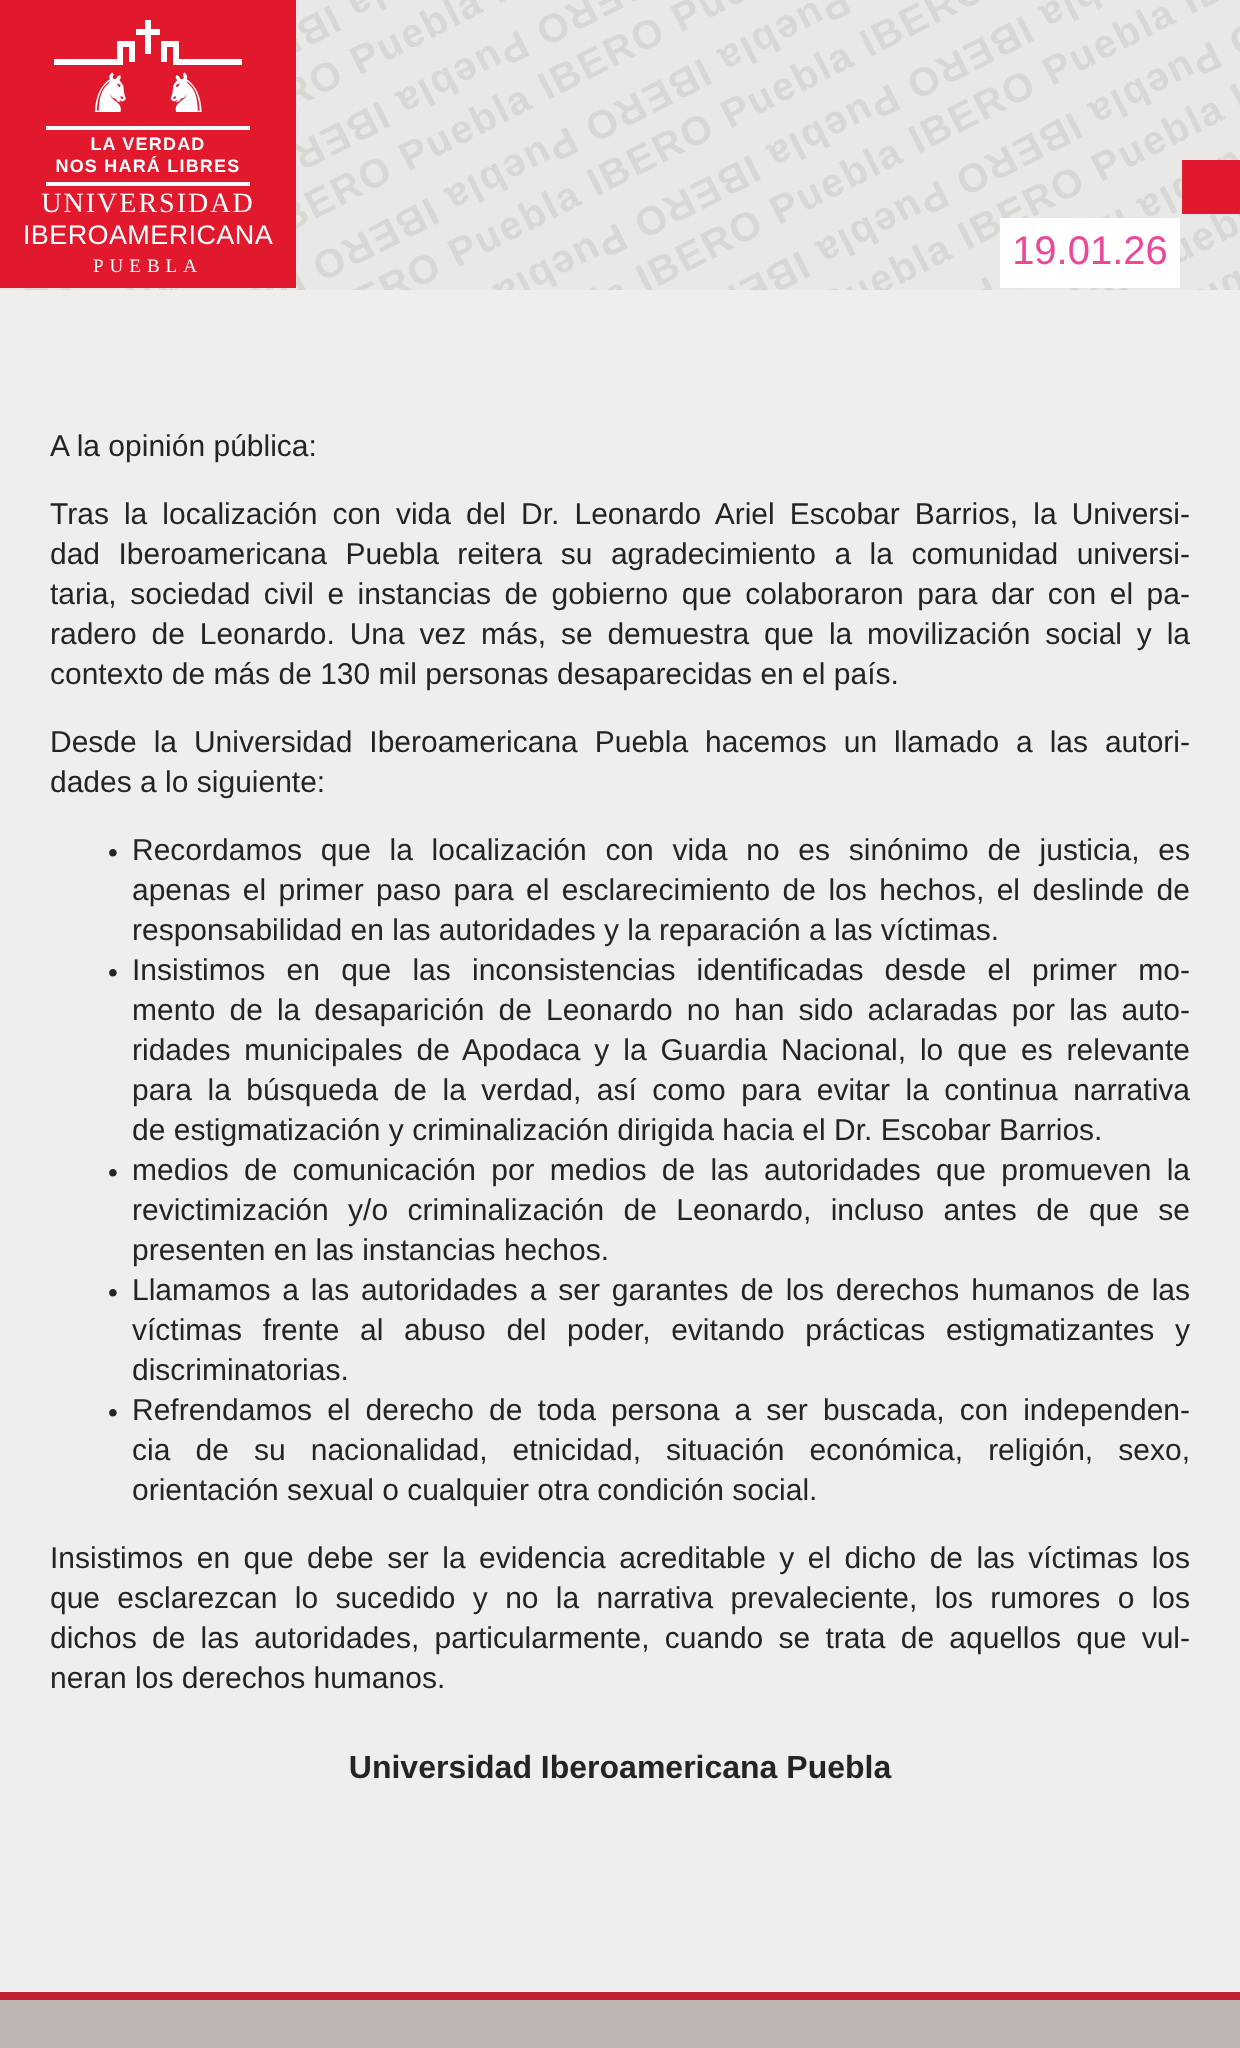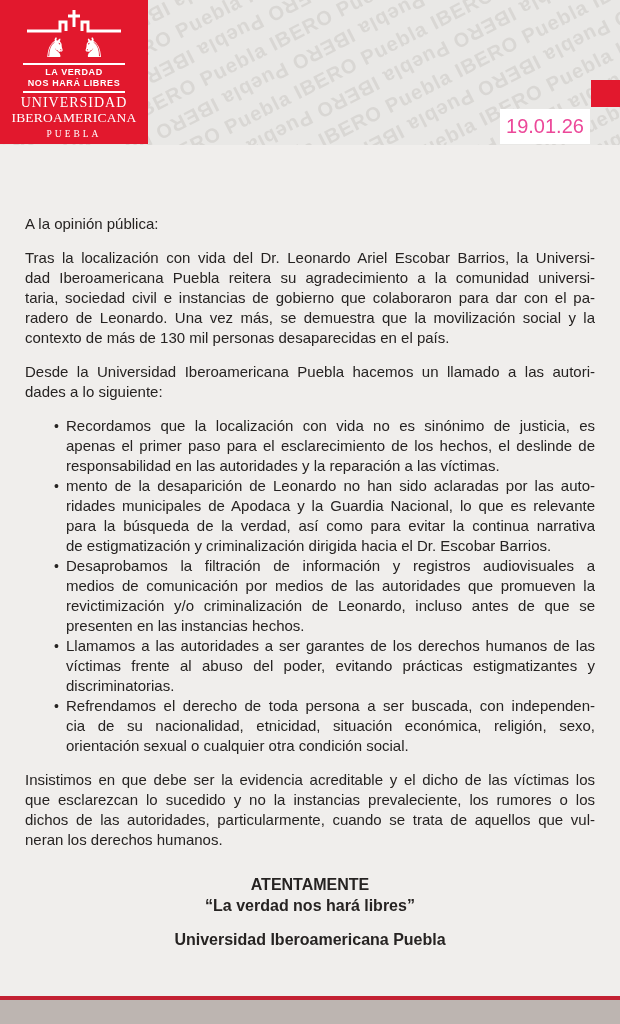--- a/index.html
+++ b/index.html
@@ -15,21 +15,21 @@
   
   .logo-block{position:absolute;left:0;top:0;width:148px;height:144px;background:#e2182d;
               color:#fff;text-align:center;padding-top:7px;box-sizing:border-box;}
   .crest-steps{display:block;margin:0 auto;}
   .horses{display:flex;justify-content:center;align-items:flex-end;gap:14px;height:30px;margin-top:-2px;}
   .horse{font-family:"DejaVu Sans",sans-serif;font-size:27px;line-height:27px;color:#fff;}
   .horse.left{transform:scaleX(-1);}
   .rule{width:102px;height:2px;background:#fff;margin:2px auto;}
   .motto{font-size:9px;font-weight:bold;letter-spacing:.6px;line-height:11px;}
   .uni-line1{font-family:"Liberation Serif",serif;font-size:14px;letter-spacing:1px;line-height:15px;margin-top:2px;}
-  .uni-line2{font-family:Liberation Serif, serif;font-size:13.5px;letter-spacing:.2px;line-height:15px;}
+  .uni-line2{font-family:Liberation Sans, sans-serif;font-size:13.5px;letter-spacing:.2px;line-height:15px;}
   .uni-line3{font-family:"Liberation Serif",serif;font-size:9.5px;letter-spacing:3px;line-height:12px;margin-top:3px;}
 
   
   .corner-square{position:absolute;left:591px;top:80px;width:29px;height:27px;background:#e2182d;}
   .date-chip{position:absolute;left:500px;top:109px;width:90px;height:35px;background:#ffffff;
              display:flex;align-items:center;justify-content:center;font-size:20px;color:#ec4899;}
 
   
   .content{position:absolute;left:25px;top:188px;width:570px;font-size:15px;line-height:20px;margin-top:26px;}
   .block{margin:0 0 14px 0;}
@@ -114,54 +114,50 @@
       </div>
       <div class="block">
         <div class="bullet-item">
           <span class="bullet-dot">•</span>
           <div class="line">Recordamos que la localización con vida no es sinónimo de justicia, es</div>
           <div class="line">apenas el primer paso para el esclarecimiento de los hechos, el deslinde de</div>
           <div class="line last">responsabilidad en las autoridades y la reparación a las víctimas.</div>
         </div>
         <div class="bullet-item">
           <span class="bullet-dot">•</span>
+          <div class="line">Insistimos en que las inconsistencias identificadas desde el primer mo-</div>
           <div class="line">mento de la desaparición de Leonardo no han sido aclaradas por las auto-</div>
           <div class="line">ridades municipales de Apodaca y la Guardia Nacional, lo que es relevante</div>
           <div class="line">para la búsqueda de la verdad, así como para evitar la continua narrativa</div>
           <div class="line last">de estigmatización y criminalización dirigida hacia el Dr. Escobar Barrios.</div>
         </div>
         <div class="bullet-item">
           <span class="bullet-dot">•</span>
-          <div class="line">Desaprobamos la filtración de información y registros audiovisuales a</div>
           <div class="line">medios de comunicación por medios de las autoridades que promueven la</div>
           <div class="line">revictimización y/o criminalización de Leonardo, incluso antes de que se</div>
           <div class="line last">presenten en las instancias hechos.</div>
         </div>
         <div class="bullet-item">
           <span class="bullet-dot">•</span>
           <div class="line">Llamamos a las autoridades a ser garantes de los derechos humanos de las</div>
           <div class="line">víctimas frente al abuso del poder, evitando prácticas estigmatizantes y</div>
           <div class="line last">discriminatorias.</div>
         </div>
         <div class="bullet-item">
           <span class="bullet-dot">•</span>
           <div class="line">Refrendamos el derecho de toda persona a ser buscada, con independen-</div>
           <div class="line">cia de su nacionalidad, etnicidad, situación económica, religión, sexo,</div>
           <div class="line last">orientación sexual o cualquier otra condición social.</div>
         </div>
       </div>
       <div class="block">
         <div class="line">Insistimos en que debe ser la evidencia acreditable y el dicho de las víctimas los</div>
-        <div class="line">que esclarezcan lo sucedido y no la instancias prevaleciente, los rumores o los</div>
+        <div class="line">que esclarezcan lo sucedido y no la narrativa prevaleciente, los rumores o los</div>
         <div class="line">dichos de las autoridades, particularmente, cuando se trata de aquellos que vul-</div>
         <div class="line last">neran los derechos humanos.</div>
-      </div>
-      <div class="center">
-        <div class="line">ATENTAMENTE</div>
-        <div class="line last">“La verdad nos hará libres”</div>
       </div>
       <div class="center">
         <div class="line last">Universidad Iberoamericana Puebla</div>
       </div>
     </div>
 
   <div class="footer-rule"></div>
   <div class="footer-band"></div>
 
 </div>

